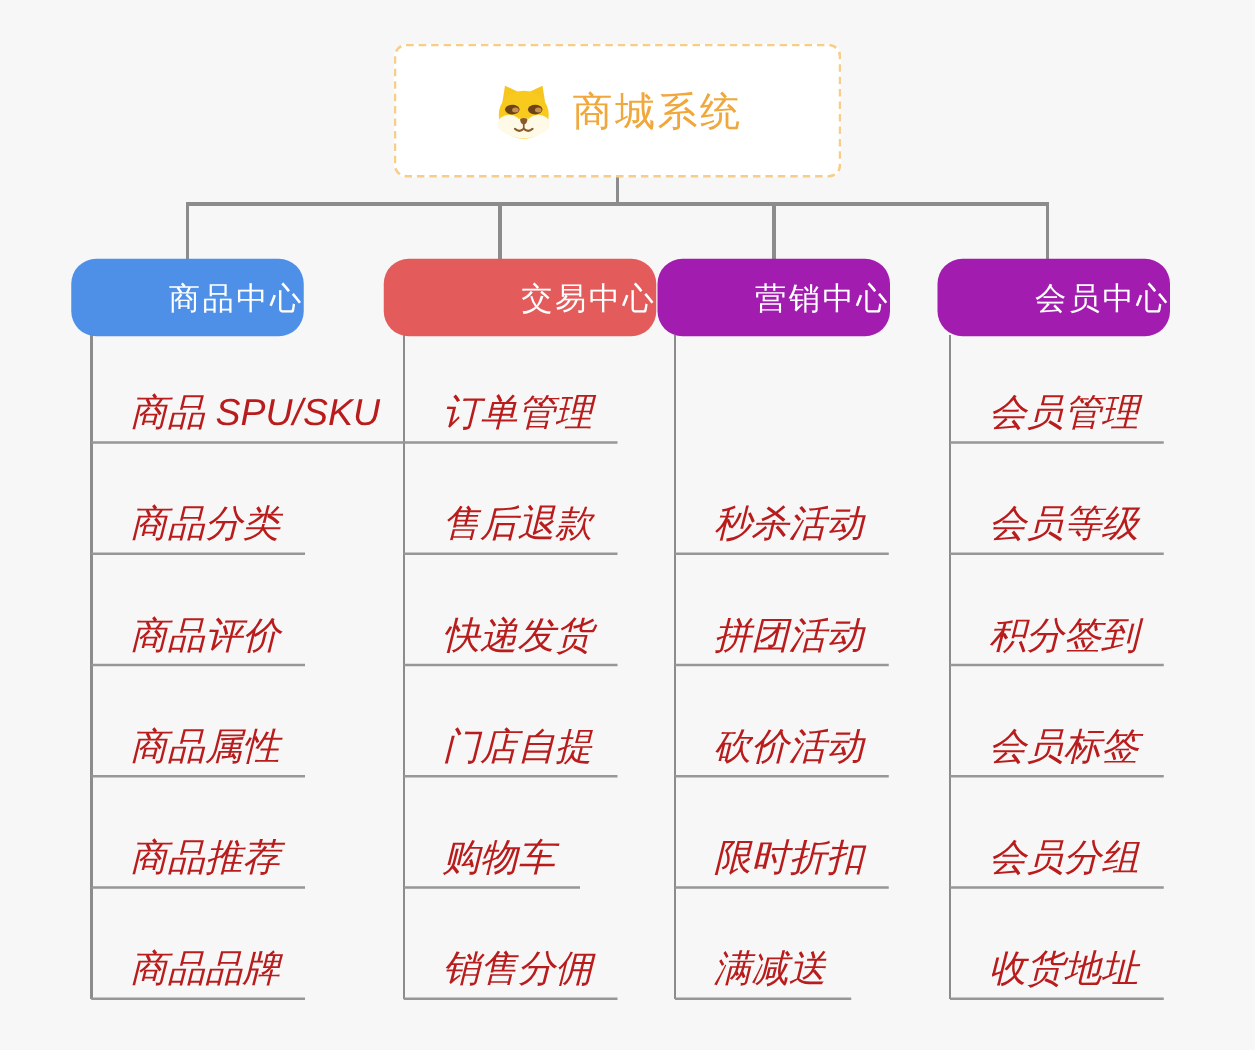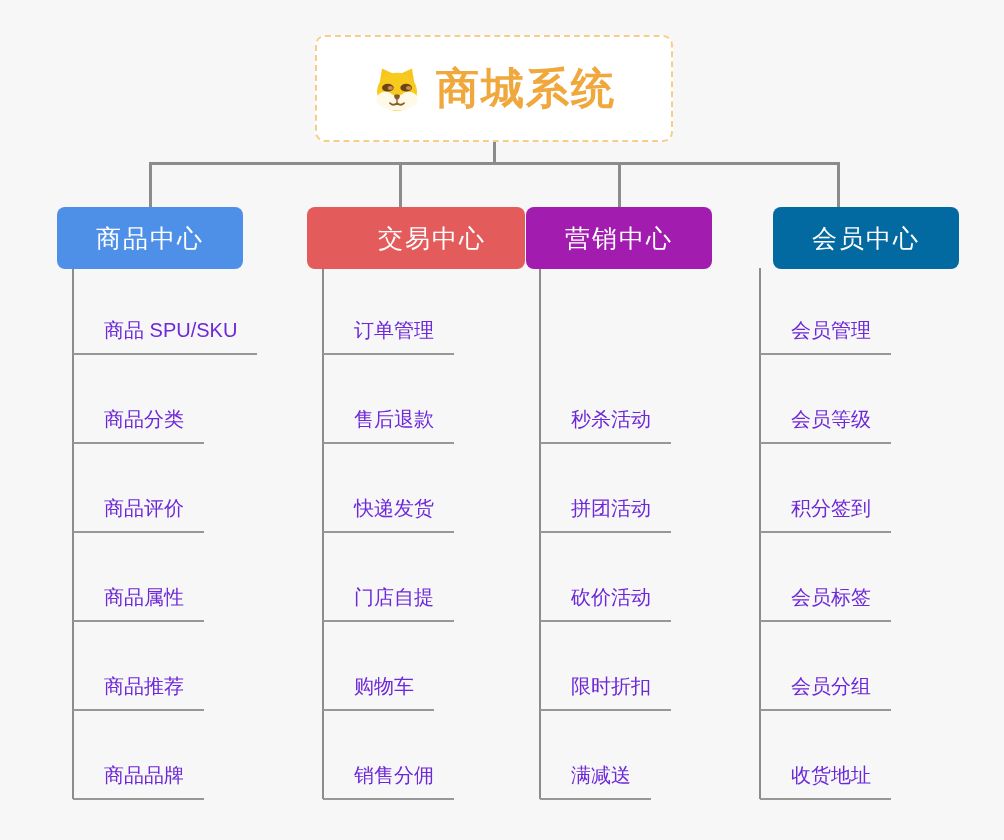--- a/index.html
+++ b/index.html
@@ -16,41 +16,42 @@
   .root-node{
     position:absolute;left:315px;top:35px;width:358px;height:107px;
     background:#FFFFFF;border:2px dashed #F7CD8A;border-radius:10px;
     box-sizing:border-box;
     display:flex;align-items:center;justify-content:center;gap:14px;
     cursor:pointer;
   }
   .root-icon{display:inline-flex;width:50px;height:47px;}
   .root-icon svg{width:50px;height:47px;}
   .root-label{
-    font-size:43px;line-height:1;color:#F0A73C;letter-spacing:2px;font-weight:700;
+    font-size:32px;line-height:1;color:#F0A73C;letter-spacing:2px;font-weight:400;
     white-space:nowrap;
   }
 
   
   .branch-header{
     position:absolute;top:207px;width:186px;height:62px;
-    border-radius:8px;display:flex;align-items:center;justify-content:center;
+    border-radius:20px;display:flex;align-items:center;justify-content:flex-end;
     cursor:pointer;
   }
   .branch-header span{
     color:#FFFFFF;font-size:25px;letter-spacing:2px;white-space:nowrap;
   }
 
   
   .leaf{position:absolute;cursor:pointer;}
   .leaf-label{
     display:inline-block;white-space:nowrap;
-    font-size:20px;line-height:31px;color:#6d28d9;
+    font-size:30px;line-height:31px;color:#b91c1c;
     padding:0 20px 7px 31px;
     border-bottom:2px solid #979797;
+    font-style:italic;
   }
 </style>
 </head>
 <body>
 
 <div class="canvas">
 
   <svg class="connectors" viewBox="0 0 1004 840" shape-rendering="crispEdges">
     <g stroke="#8C8C8C" stroke-width="3" fill="none">
       <line x1="494" y1="140" x2="494" y2="164.5"></line>
@@ -91,21 +92,21 @@
 
   <div class="branch-header" style="left: 57px; background-color: rgb(78, 144, 232);">
     <span>商品中心</span>
   </div>
   <div class="branch-header" style="left: 307px; background-color: rgb(228, 91, 91); padding-left: 32px;">
     <span>交易中心</span>
   </div>
   <div class="branch-header" style="left: 526px; background-color: #a21caf;">
     <span>营销中心</span>
   </div>
-  <div class="branch-header" style="left: 773px; background-color: #0369a1;">
+  <div class="branch-header" style="left: 750px; background-color: #a21caf;">
     <span>会员中心</span>
   </div>
 
   <div class="leaf" style="left:73px;top:315px">
     <span class="leaf-label">商品 SPU/SKU</span>
   </div>
   <div class="leaf" style="left:73px;top:404px">
     <span class="leaf-label">商品分类</span>
   </div>
   <div class="leaf" style="left:73px;top:493px">

